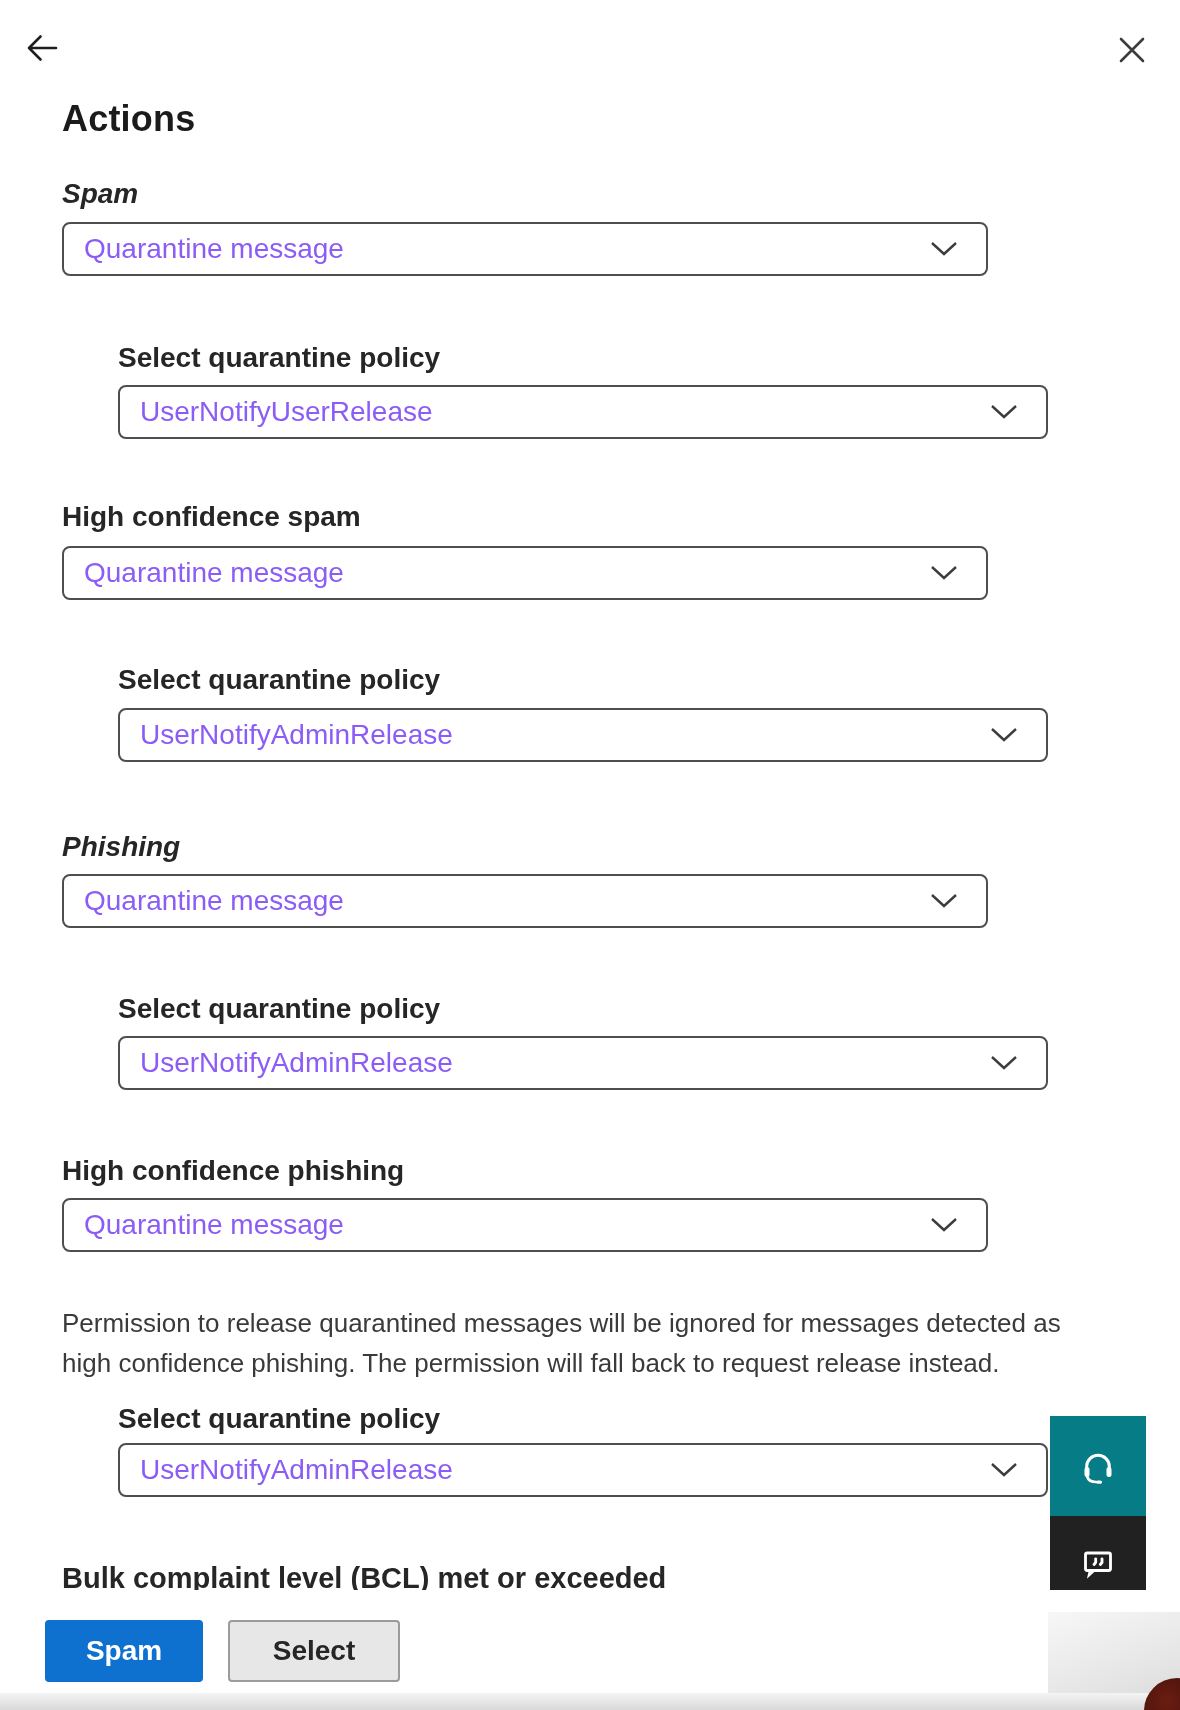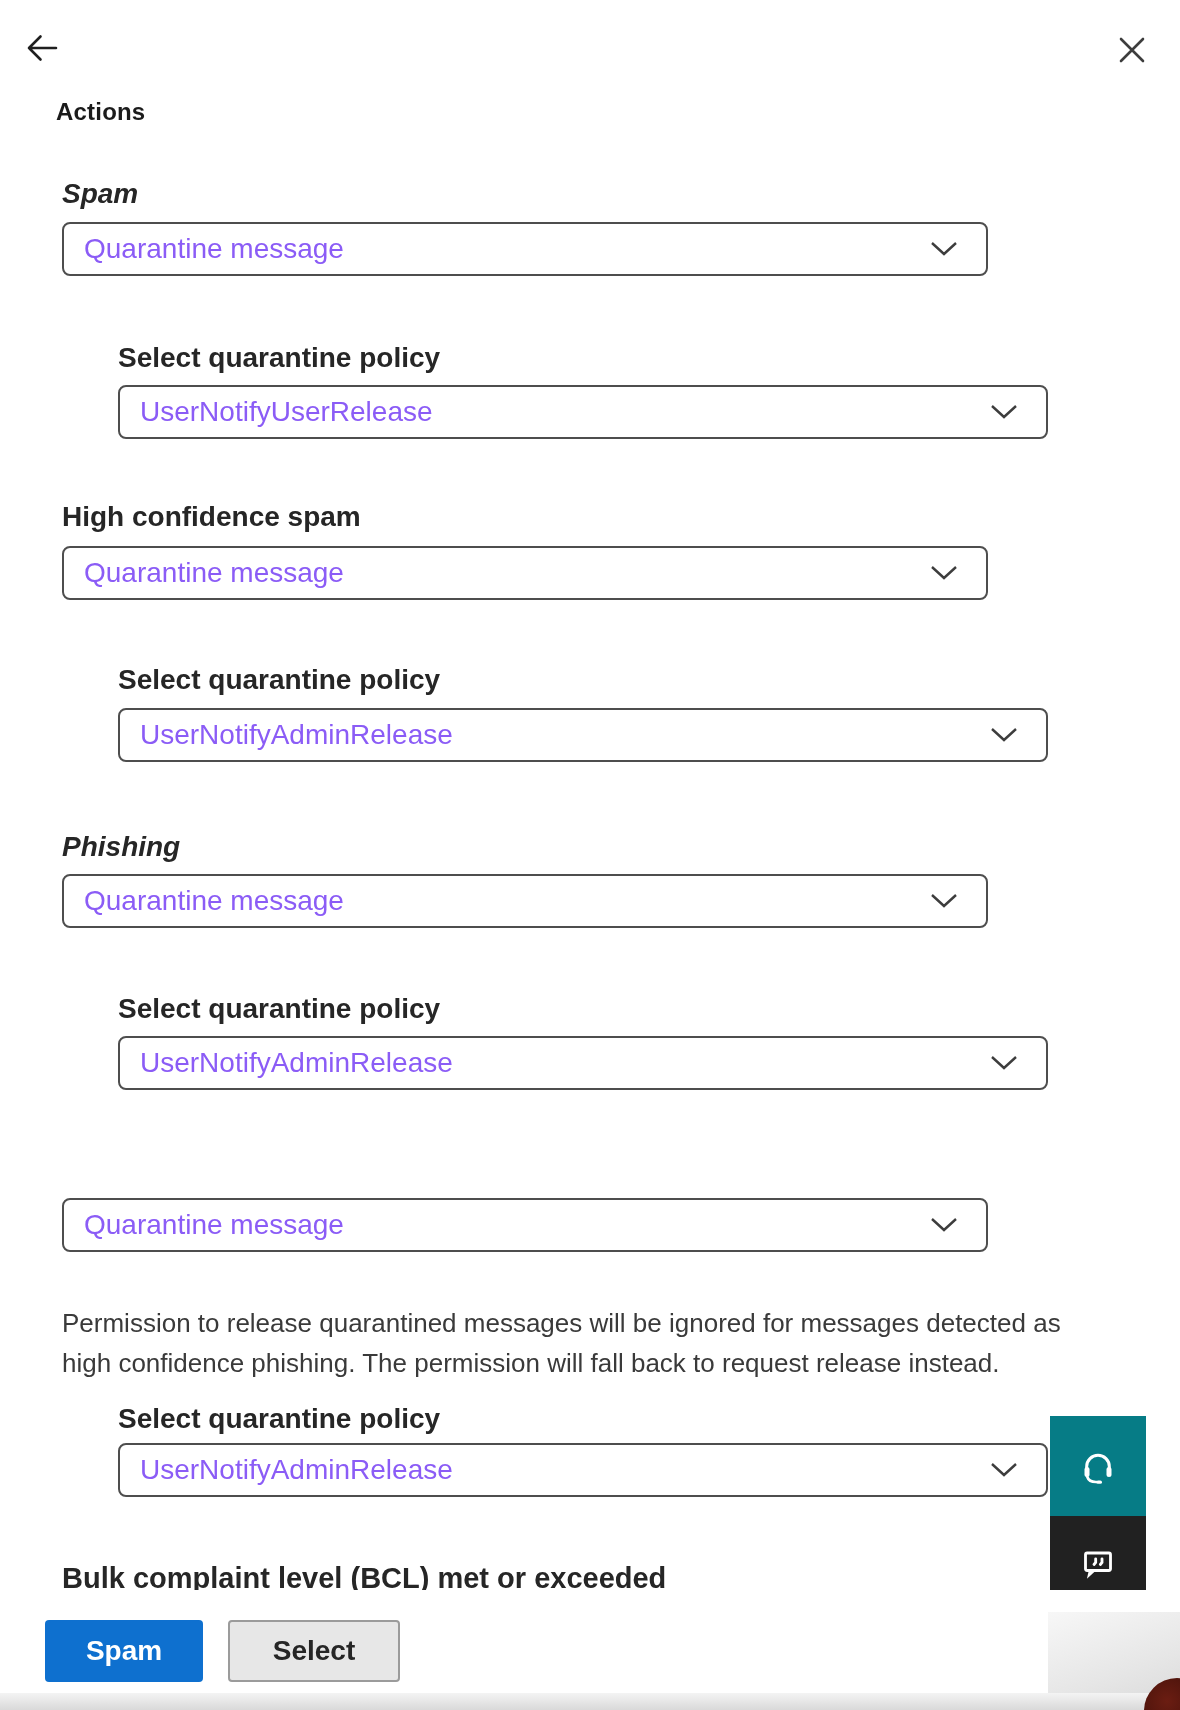--- a/index.html
+++ b/index.html
@@ -21,22 +21,22 @@
   .icon-btn {
     position: absolute;
     width: 44px; height: 44px;
     display: flex; align-items: center; justify-content: center;
     cursor: pointer;
     background: transparent;
     border: none;
   }
   .page-title {
     position: absolute;
-    left: 56px; top: 98px;
-    font-size: 24px;
+    left: 62px; top: 98px;
+    font-size: 36px;
     font-weight: 700;
     color: #1b1b1b;
     letter-spacing: 0.2px;
   }
   .sec-lbl {
     position: absolute;
     font-size: 28px;
     font-weight: 600;
     color: #262626;
     white-space: nowrap;
@@ -213,20 +213,21 @@
   <div class="sec-lbl" style="left:118px; top:993px;">Select quarantine policy</div>
   <div class="dd dd-ind" style="top:1036px;">
     <span>UserNotifyAdminRelease</span>
     <span class="chev">
       <svg width="28" height="16" viewBox="0 0 28 16">
           <path d="M2 2 L14 13 L26 2" fill="none" stroke="#3d3d3d" stroke-width="2.4"></path>
         </svg>
     </span>
   </div>
 
+  <div class="sec-lbl" style="left:62px; top:1155px;">High confidence phishing</div>
   <div class="dd dd-main" style="top:1198px;">
     <span>Quarantine message</span>
     <span class="chev">
       <svg width="28" height="16" viewBox="0 0 28 16">
           <path d="M2 2 L14 13 L26 2" fill="none" stroke="#3d3d3d" stroke-width="2.4"></path>
         </svg>
     </span>
   </div>
 
   <div class="note-line" style="top:1308px;">Permission to release quarantined messages will be ignored for messages detected as</div>

